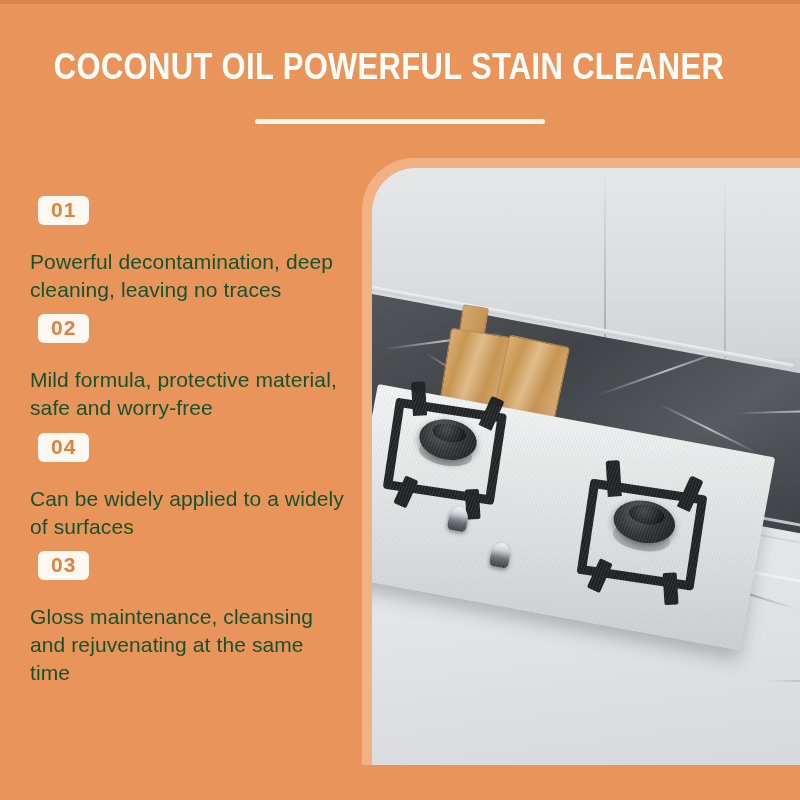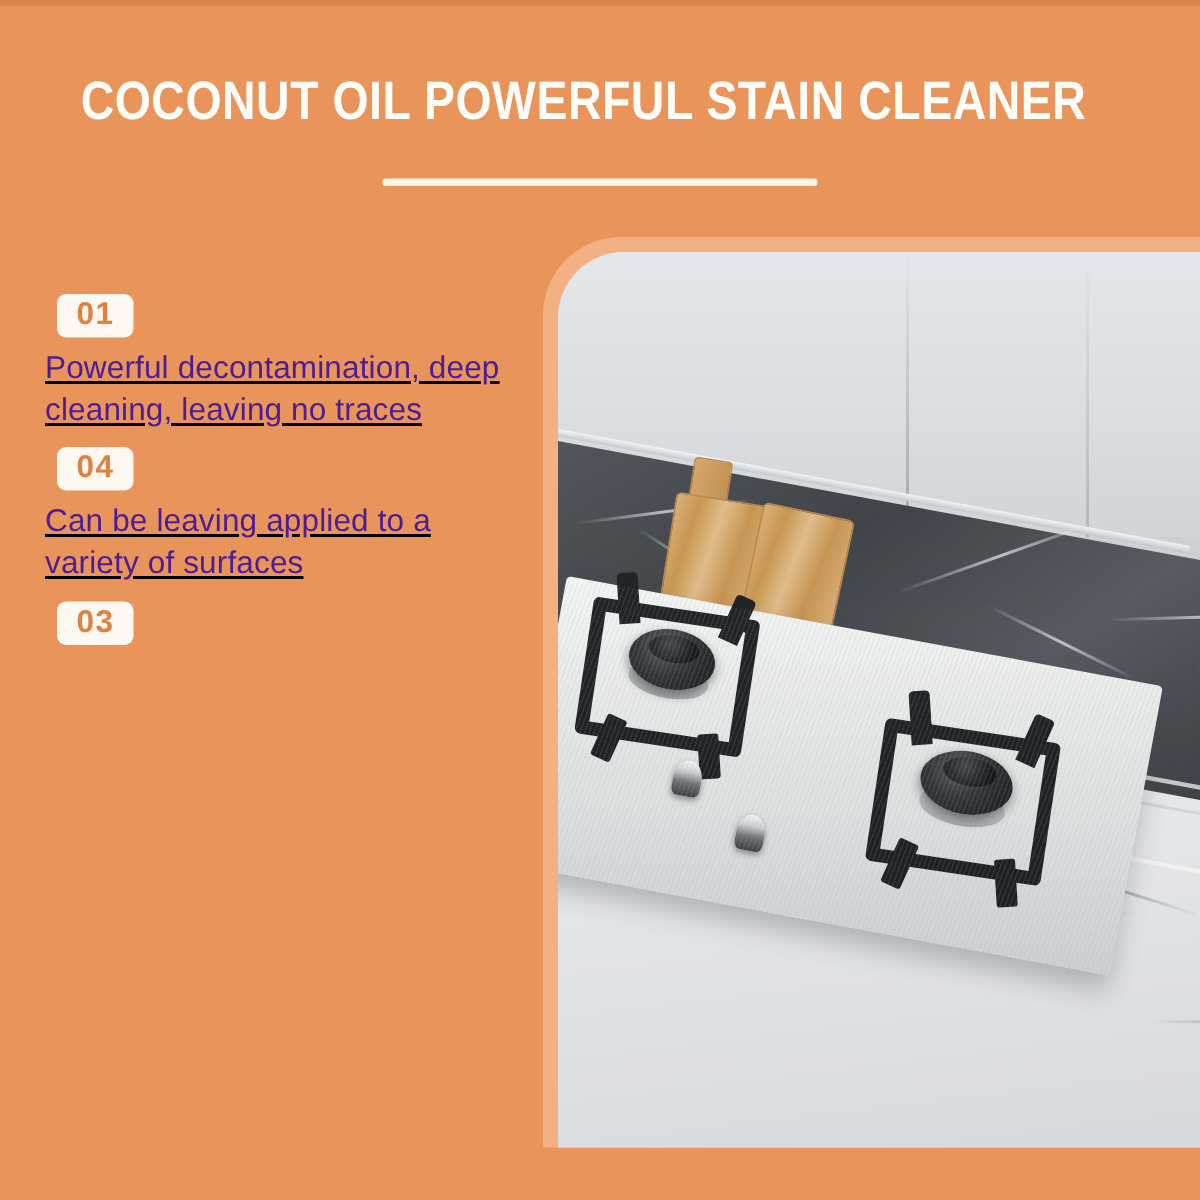--- a/index.html
+++ b/index.html
@@ -33,36 +33,36 @@
   }
   #title-rule {
     position:absolute; left:255px; top:119px; width:290px; height:5px;
     background:#faf3e8; border-radius:2px;
   }
 
   
   #features {
     position:absolute; left:30px; top:196px; width:330px;
   }
-  .feature { margin-bottom:10px;text-decoration:underline; }
+  .feature { margin-bottom:10px; }
   .badge {
     display:inline-block;
     background:#fdf8f2;
     color:#e0823f;
     font-size:21px;
     font-weight:bold;
     letter-spacing:1px;
     padding:3px 13px 4px 13px;
     border-radius:6px;
     line-height:1.05;
     margin-left:8px;
   }
   .feature-text {
-    margin-top:7px;
-    color:#4c1d95;
+    margin-top:23px;
+    color:#14532d;
     font-size:21px;
     line-height:1.34;
     letter-spacing:0.1px;
     max-width:318px;
   }
   .f1 .feature-text { margin-bottom:2px; }
 
   
   #photo-frame {
     position:absolute;
@@ -196,28 +196,33 @@
 </div>
 <div id="title-rule"></div>
 
 <div id="features">
 
   <div class="feature f1">
     <div class="badge">01</div>
     <div class="feature-text">Powerful decontamination, deep cleaning, leaving no traces</div>
   </div>
 
+  <div class="feature f2">
+    <div class="badge">02</div>
+    <div class="feature-text">Mild formula, protective material, safe and worry-free</div>
+  </div>
 
   <div class="feature f3">
     <div class="badge">04</div>
-    <div class="feature-text">Can be leaving applied to a variety of surfaces</div>
+    <div class="feature-text">Can be widely applied to a widely of surfaces</div>
   </div>
 
   <div class="feature f4">
     <div class="badge">03</div>
+    <div class="feature-text">Gloss maintenance, cleansing and rejuvenating at the same time</div>
   </div>
 
 </div>
 
 <div id="photo-frame"></div>
 
 <div id="photo">
 
   <div class="cab-upper"></div>
   <div class="cab-seam" style="left:232px;"></div>

